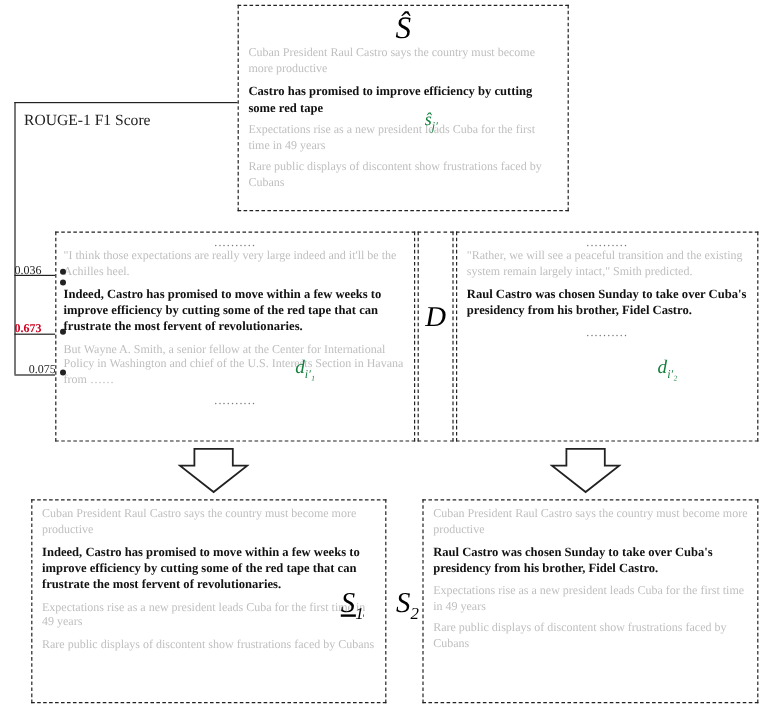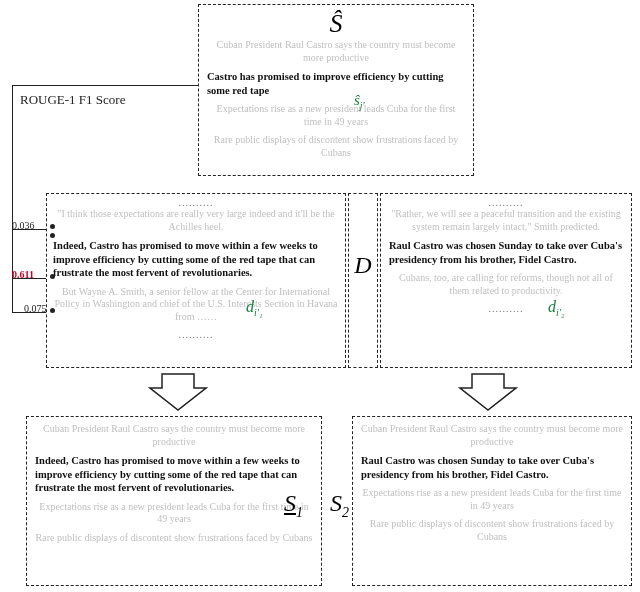--- a/index.html
+++ b/index.html
@@ -1,18 +1,18 @@
 <!DOCTYPE html>
 <html><head>
 <meta charset="utf-8">
 <style>
   html,body{margin:0;padding:0;background:#fff;font-family:"Times New Roman",serif;}
   #stage{position:relative;width:640px;height:592px;}
   .dbox{position:absolute;border:1.5px dashed #222;background:#fff;box-sizing:border-box;padding:6px 8px;}
-  .gry{color:#bfbfbf;font-size:10px;line-height:1.25;margin:0 0 6px 0;text-align:center;}
+  .gry{color:#bfbfbf;font-size:10px;line-height:1.25;margin:0 0 6px 0;}
   .blk{color:#111;font-size:10.5px;line-height:1.3;font-weight:700;margin:0 0 6px 0;}
   .big{font-family:"Times New Roman",serif;font-style:italic;}
   .dots{color:#777;font-size:10px;text-align:center;letter-spacing:1px;margin:0;}
   .score{position:absolute;font-size:10px;color:#222;text-align:right;width:18px;}
   .score.red{color:#d00020;font-weight:700;}
   .label{position:absolute;color:#222;font-size:14px;}
   .red{color:#15803d;}
   .conn{position:absolute;background:#222;}
   .bullet{position:absolute;width:5px;height:5px;border-radius:50%;background:#222;}
   svg.arrow{position:absolute;}
@@ -33,21 +33,21 @@
 <div class="label" style="left:20px;top:92px;font-size:13px;">ROUGE-1 F1 Score</div>
 
 <div class="conn" style="left:12px;top:85px;width:186px;height:1px;"></div>
 <div class="conn" style="left:12px;top:85px;width:1px;height:227px;"></div>
 
 <div class="conn" style="left:12px;top:229px;width:34px;height:1px;"></div>
 <div class="conn" style="left:12px;top:278px;width:34px;height:1px;"></div>
 <div class="conn" style="left:12px;top:312px;width:34px;height:1px;"></div>
 
 <div class="score" style="left:12px;top:220px;">0.036</div>
-<div class="score red" style="left:12px;top:269px;">0.611</div>
+<div class="score red" style="left:12px;top:269px;">0.673</div>
 <div class="score" style="left:12px;top:303px;padding-left:12px;">0.075</div>
 
 <div class="dbox" style="left:46px;top:193px;width:300px;height:175px;padding:3px 6px;">
   <p class="dots">..........</p>
   <p class="gry">"I think those expectations are really very large indeed and it'll be the Achilles heel.</p>
   <p class="blk">Indeed, Castro has promised to move within a few weeks to improve efficiency by cutting some of the red tape that can frustrate the most fervent of revolutionaries.</p>
   <p class="gry">But Wayne A. Smith, a senior fellow at the Center for International Policy in Washington and chief of the U.S. Interests Section in Havana from ……</p>
   <p class="dots">..........</p>
 </div>
 
@@ -57,21 +57,20 @@
 <div class="bullet" style="left:50px;top:308px;"></div>
 
 <div class="dbox" style="left:348px;top:193px;width:30px;height:175px;padding:0;">
   <div class="big" style="text-align:center;font-size:24px;margin-top:58px;">D</div>
 </div>
 
 <div class="dbox" style="left:380px;top:193px;width:252px;height:175px;padding:3px 8px;">
   <p class="dots">..........</p>
   <p class="gry">"Rather, we will see a peaceful transition and the existing system remain largely intact," Smith predicted.</p>
   <p class="blk">Raul Castro was chosen Sunday to take over Cuba's presidency from his brother, Fidel Castro.</p>
-  <p class="gry">Cubans, too, are calling for reforms, though not all of them related to productivity.</p>
   <p class="dots">..........</p>
 </div>
 
 <span class="big red" style="position:absolute;left:246px;top:298px;font-size:16px;"><span>d</span><sub style="font-size:10px;">i′₁</sub></span>
 <span class="big red" style="position:absolute;left:548px;top:298px;font-size:16px;"><span>d</span><sub style="font-size:10px;">i′₂</sub></span>
 
 <svg class="arrow" style="left:148px;top:372px;" width="60" height="40">
   <polygon points="14,2 46,2 46,16 58,16 30,38 2,16 14,16" fill="#fff" stroke="#222" stroke-width="1.5"></polygon>
 </svg>
 <svg class="arrow" style="left:458px;top:372px;" width="60" height="40">

